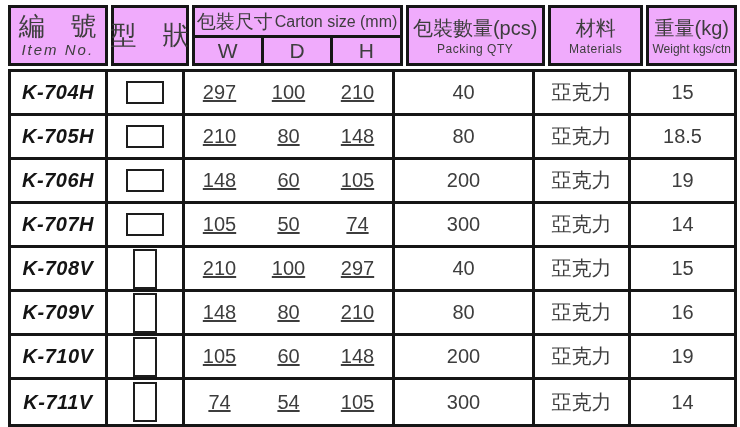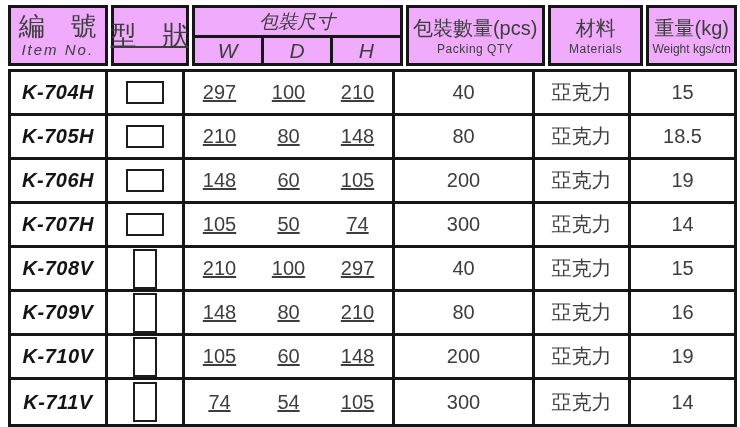--- a/index.html
+++ b/index.html
@@ -12,22 +12,22 @@
   html,body{width:740px;height:427px;background:var(--bg);overflow:hidden;}
   body{font-family:"Liberation Sans","DejaVu Sans",sans-serif;color:var(--txt);}
   .sheet{position:absolute;left:8px;top:5px;width:729px;}
 
   
   .thead{display:flex;height:61px;}
   .hbox{border:3px solid var(--line);background:#f0abfc;margin-right:3px;
         display:flex;flex-direction:column;align-items:center;justify-content:center;}
   .hbox:last-child{margin-right:0;}
   .h-item{width:100px;}
-  .h-shape{width:78px;text-decoration:underline;}
-  .h-carton{width:212px;display:flex;flex-direction:column;align-items:stretch;justify-content:flex-start;font-style:italic;}
+  .h-shape{width:78px;}
+  .h-carton{width:212px;display:flex;flex-direction:column;align-items:stretch;justify-content:flex-start;}
   .h-qty{width:140px;}
   .h-mat{width:96px;}
   .h-wt{width:91px;}
 
   .zh-big{font-size:26px;line-height:1.05;color:var(--txt);white-space:nowrap;}
   .en-sub{font-size:15px;letter-spacing:2px;color:var(--txt);white-space:nowrap;font-style:italic;}
   .carton-title{height:27px;display:flex;align-items:center;justify-content:center;gap:2px;white-space:nowrap;}
   .carton-zh{font-size:19px;}
   .carton-en{font-size:16px;}
   .carton-sub{flex:1;display:flex;border-top:3px solid var(--line);}
@@ -61,20 +61,21 @@
     <div class="hbox h-item">
       <div class="zh-big">編　號</div>
       <div class="en-sub">Item No.</div>
     </div>
     <div class="hbox h-shape">
       <div class="zh-big">型　狀</div>
     </div>
     <div class="hbox h-carton">
       <div class="carton-title">
         <span class="carton-zh">包裝尺寸</span>
+        <span class="carton-en">Carton size (mm)</span>
       </div>
       <div class="carton-sub">
         <div class="sub">W</div>
         <div class="sub">D</div>
         <div class="sub">H</div>
       </div>
     </div>
     <div class="hbox h-qty">
       <div class="qty-zh">包裝數量(pcs)</div>
       <div class="qty-en">Packing QTY</div>

